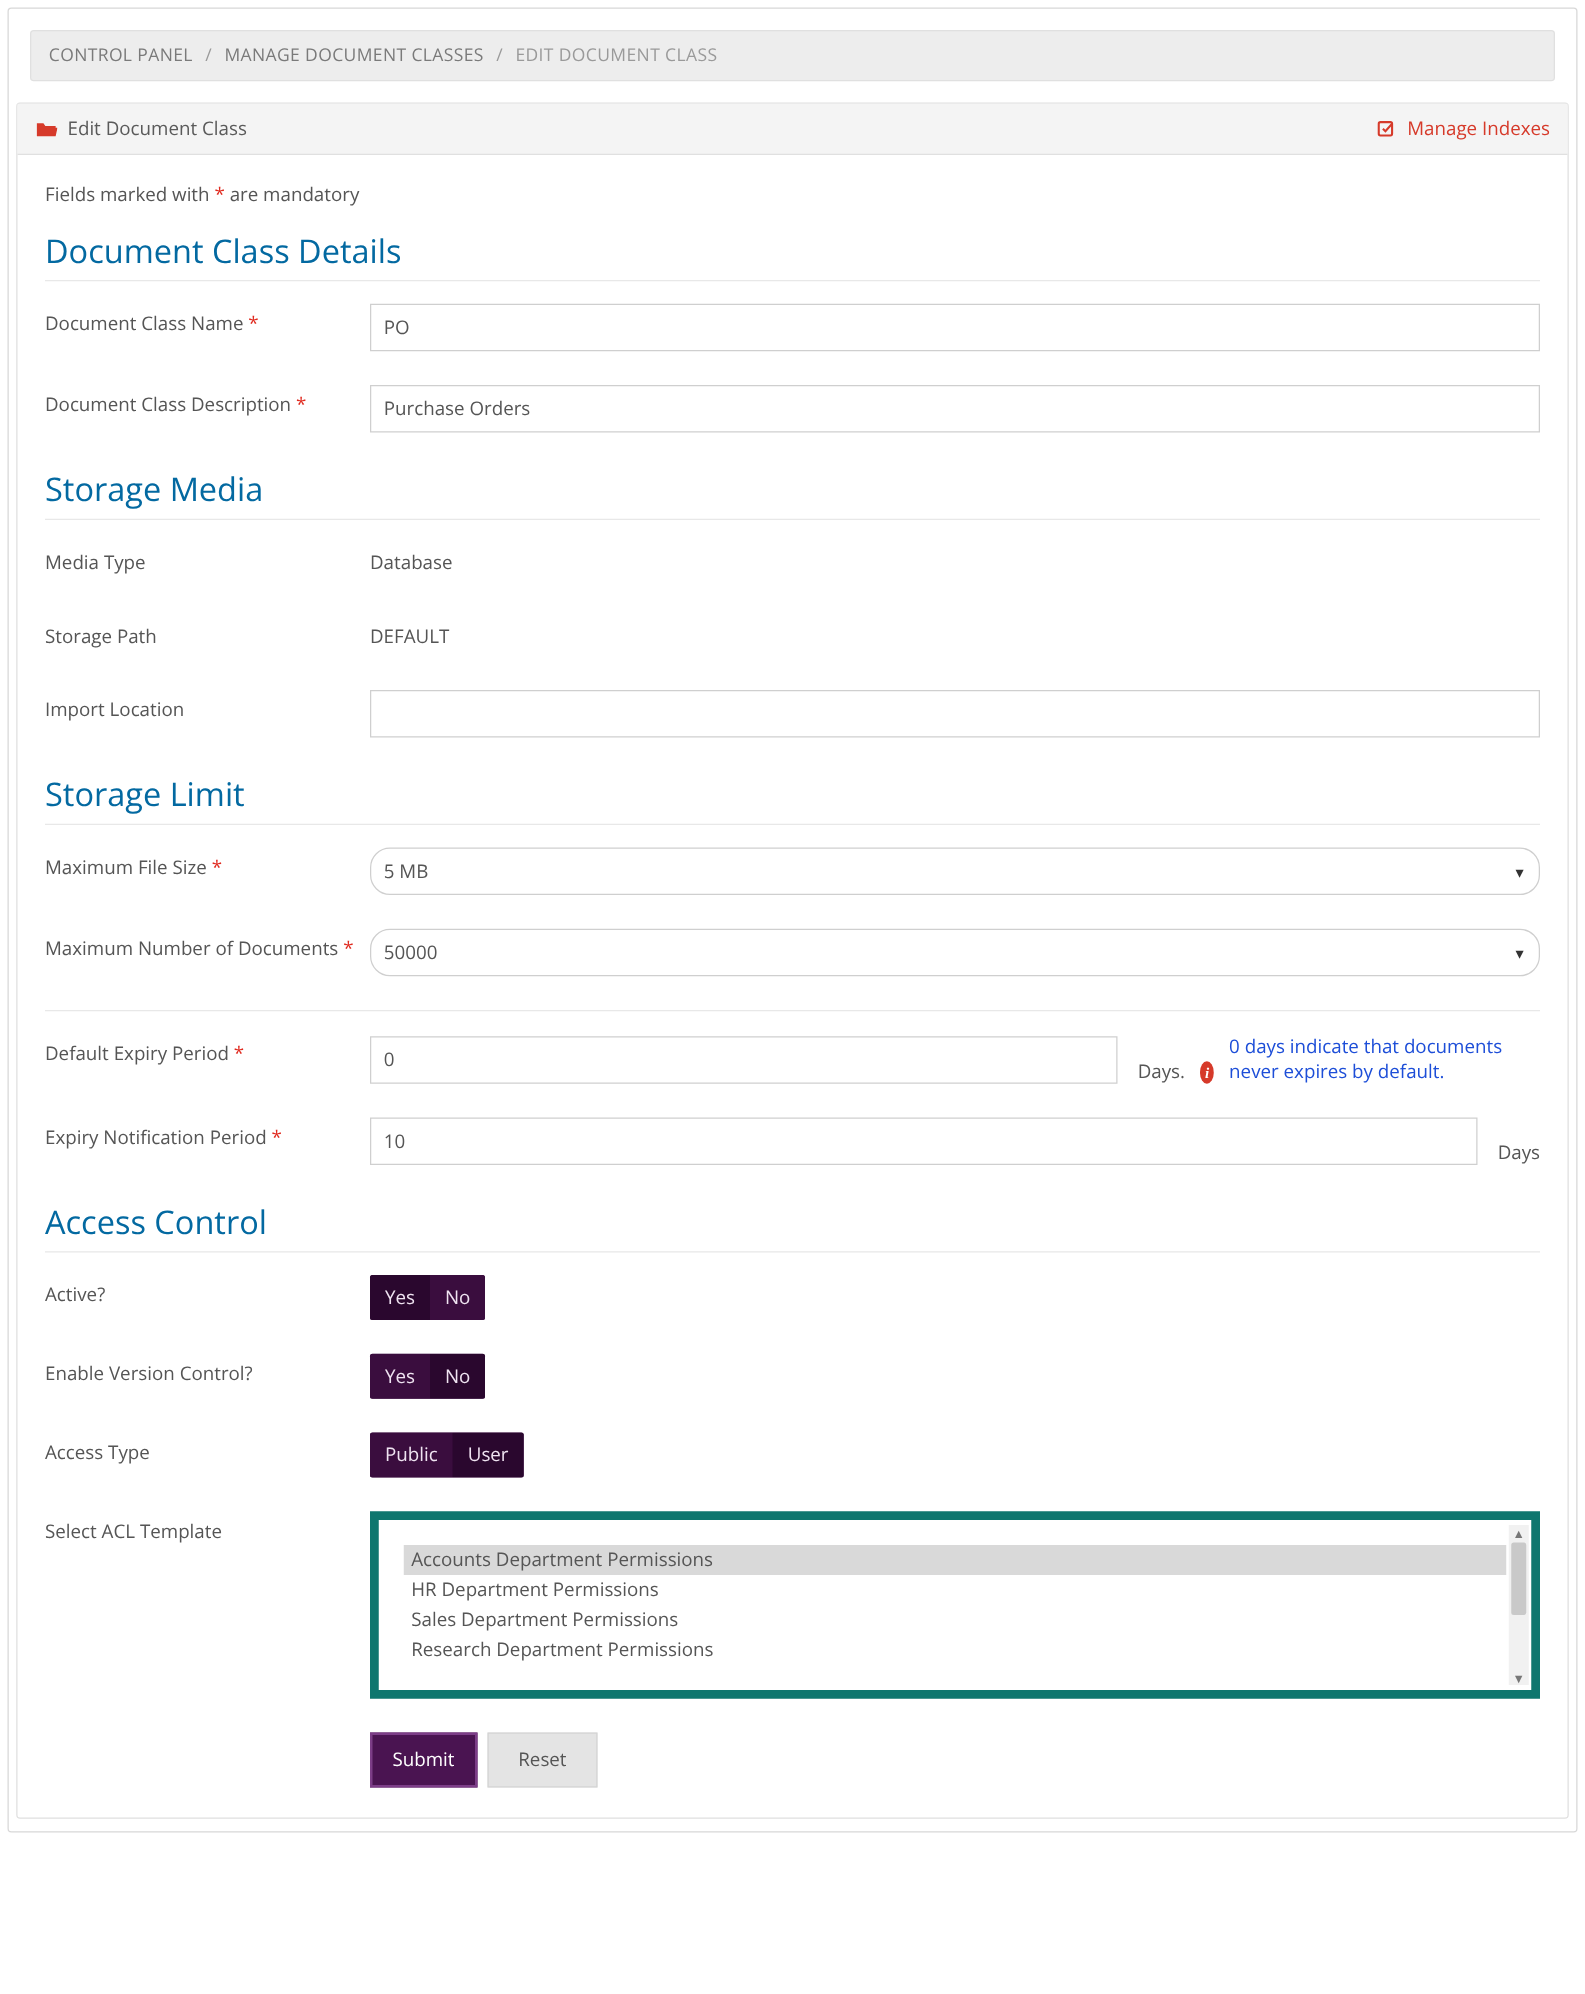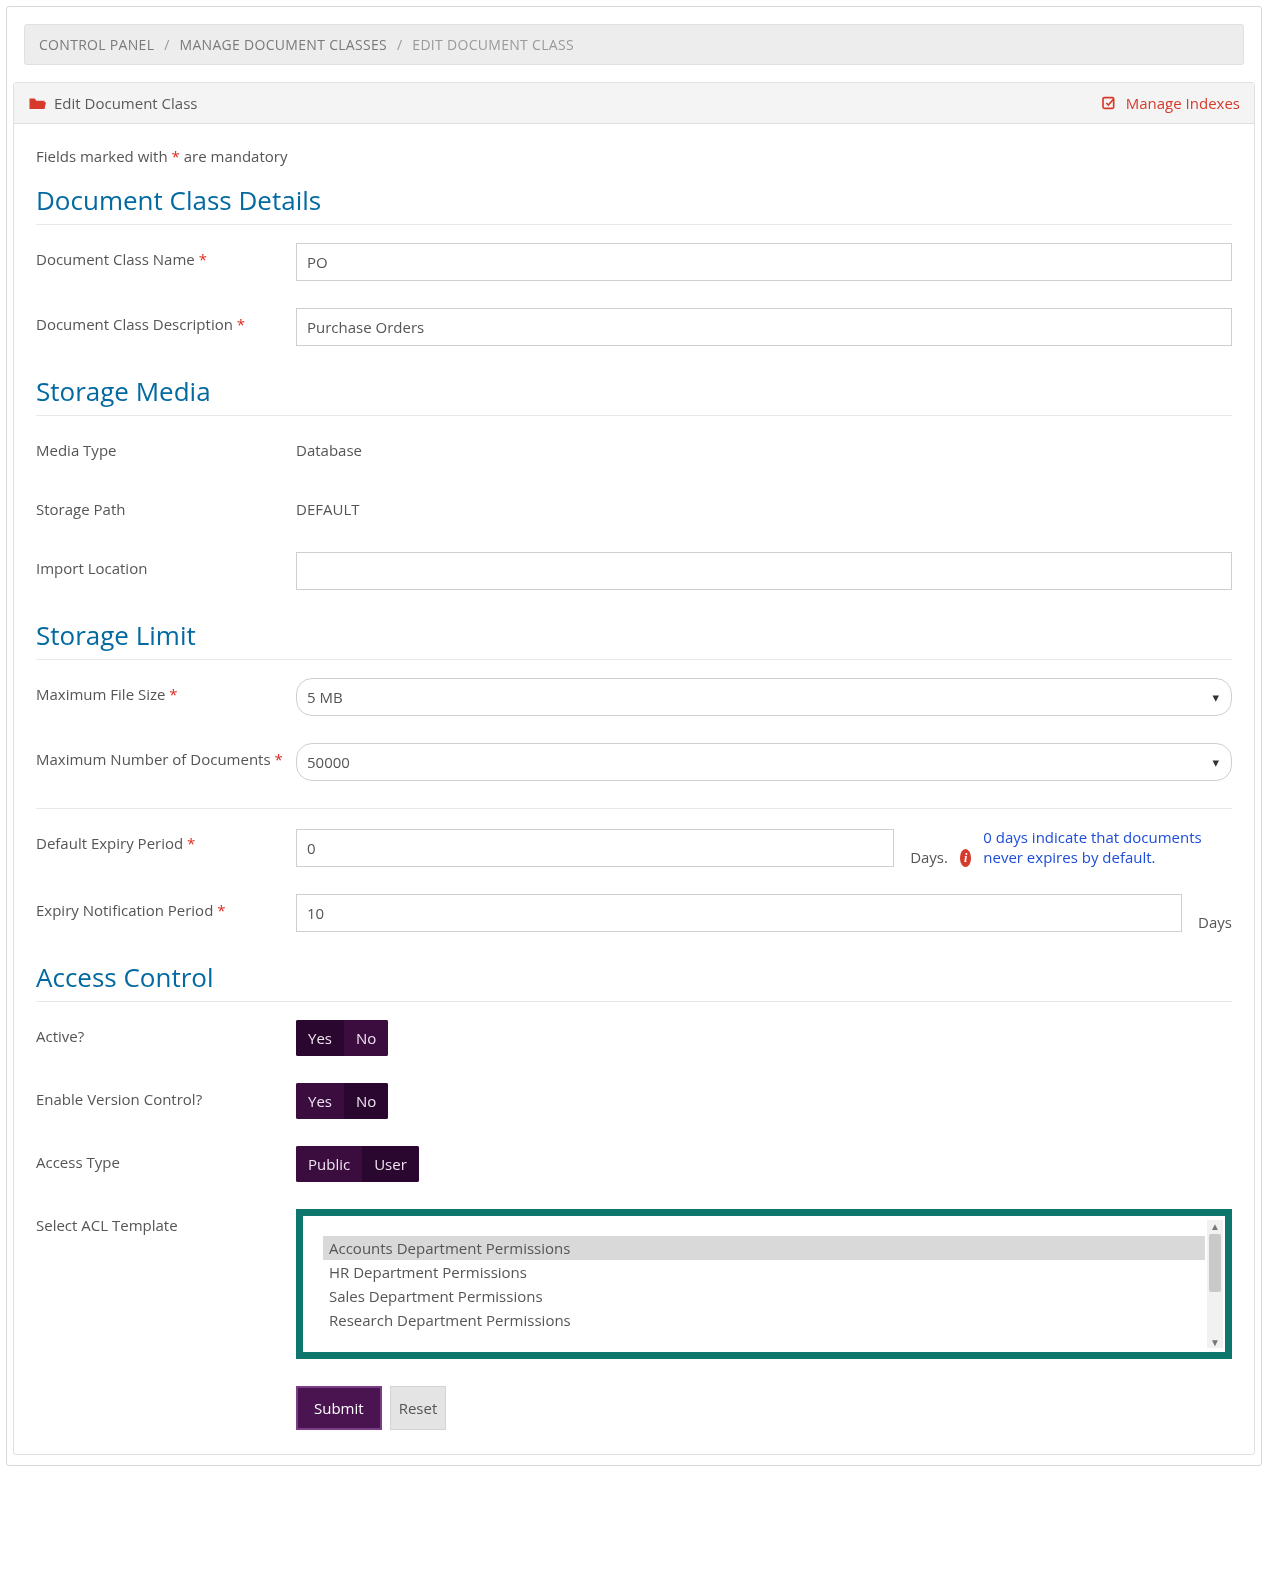--- a/index.html
+++ b/index.html
@@ -141,21 +141,21 @@
     border:2px solid #7c3d87;
     padding:10px 16px;
     font-size:15px;
     cursor:pointer;
     font-family:inherit;
   }
   .btn-secondary {
     background:#e4e4e4;
     color:#555;
     border:1px solid #d4d4d4;
-    padding:10px 8px;
+    padding:10px 24px;
     font-size:15px;
     cursor:pointer;
     font-family:inherit;
   }
   svg { display:block; }
 </style>
 </head>
 <body>
 
 <div class="outer">

